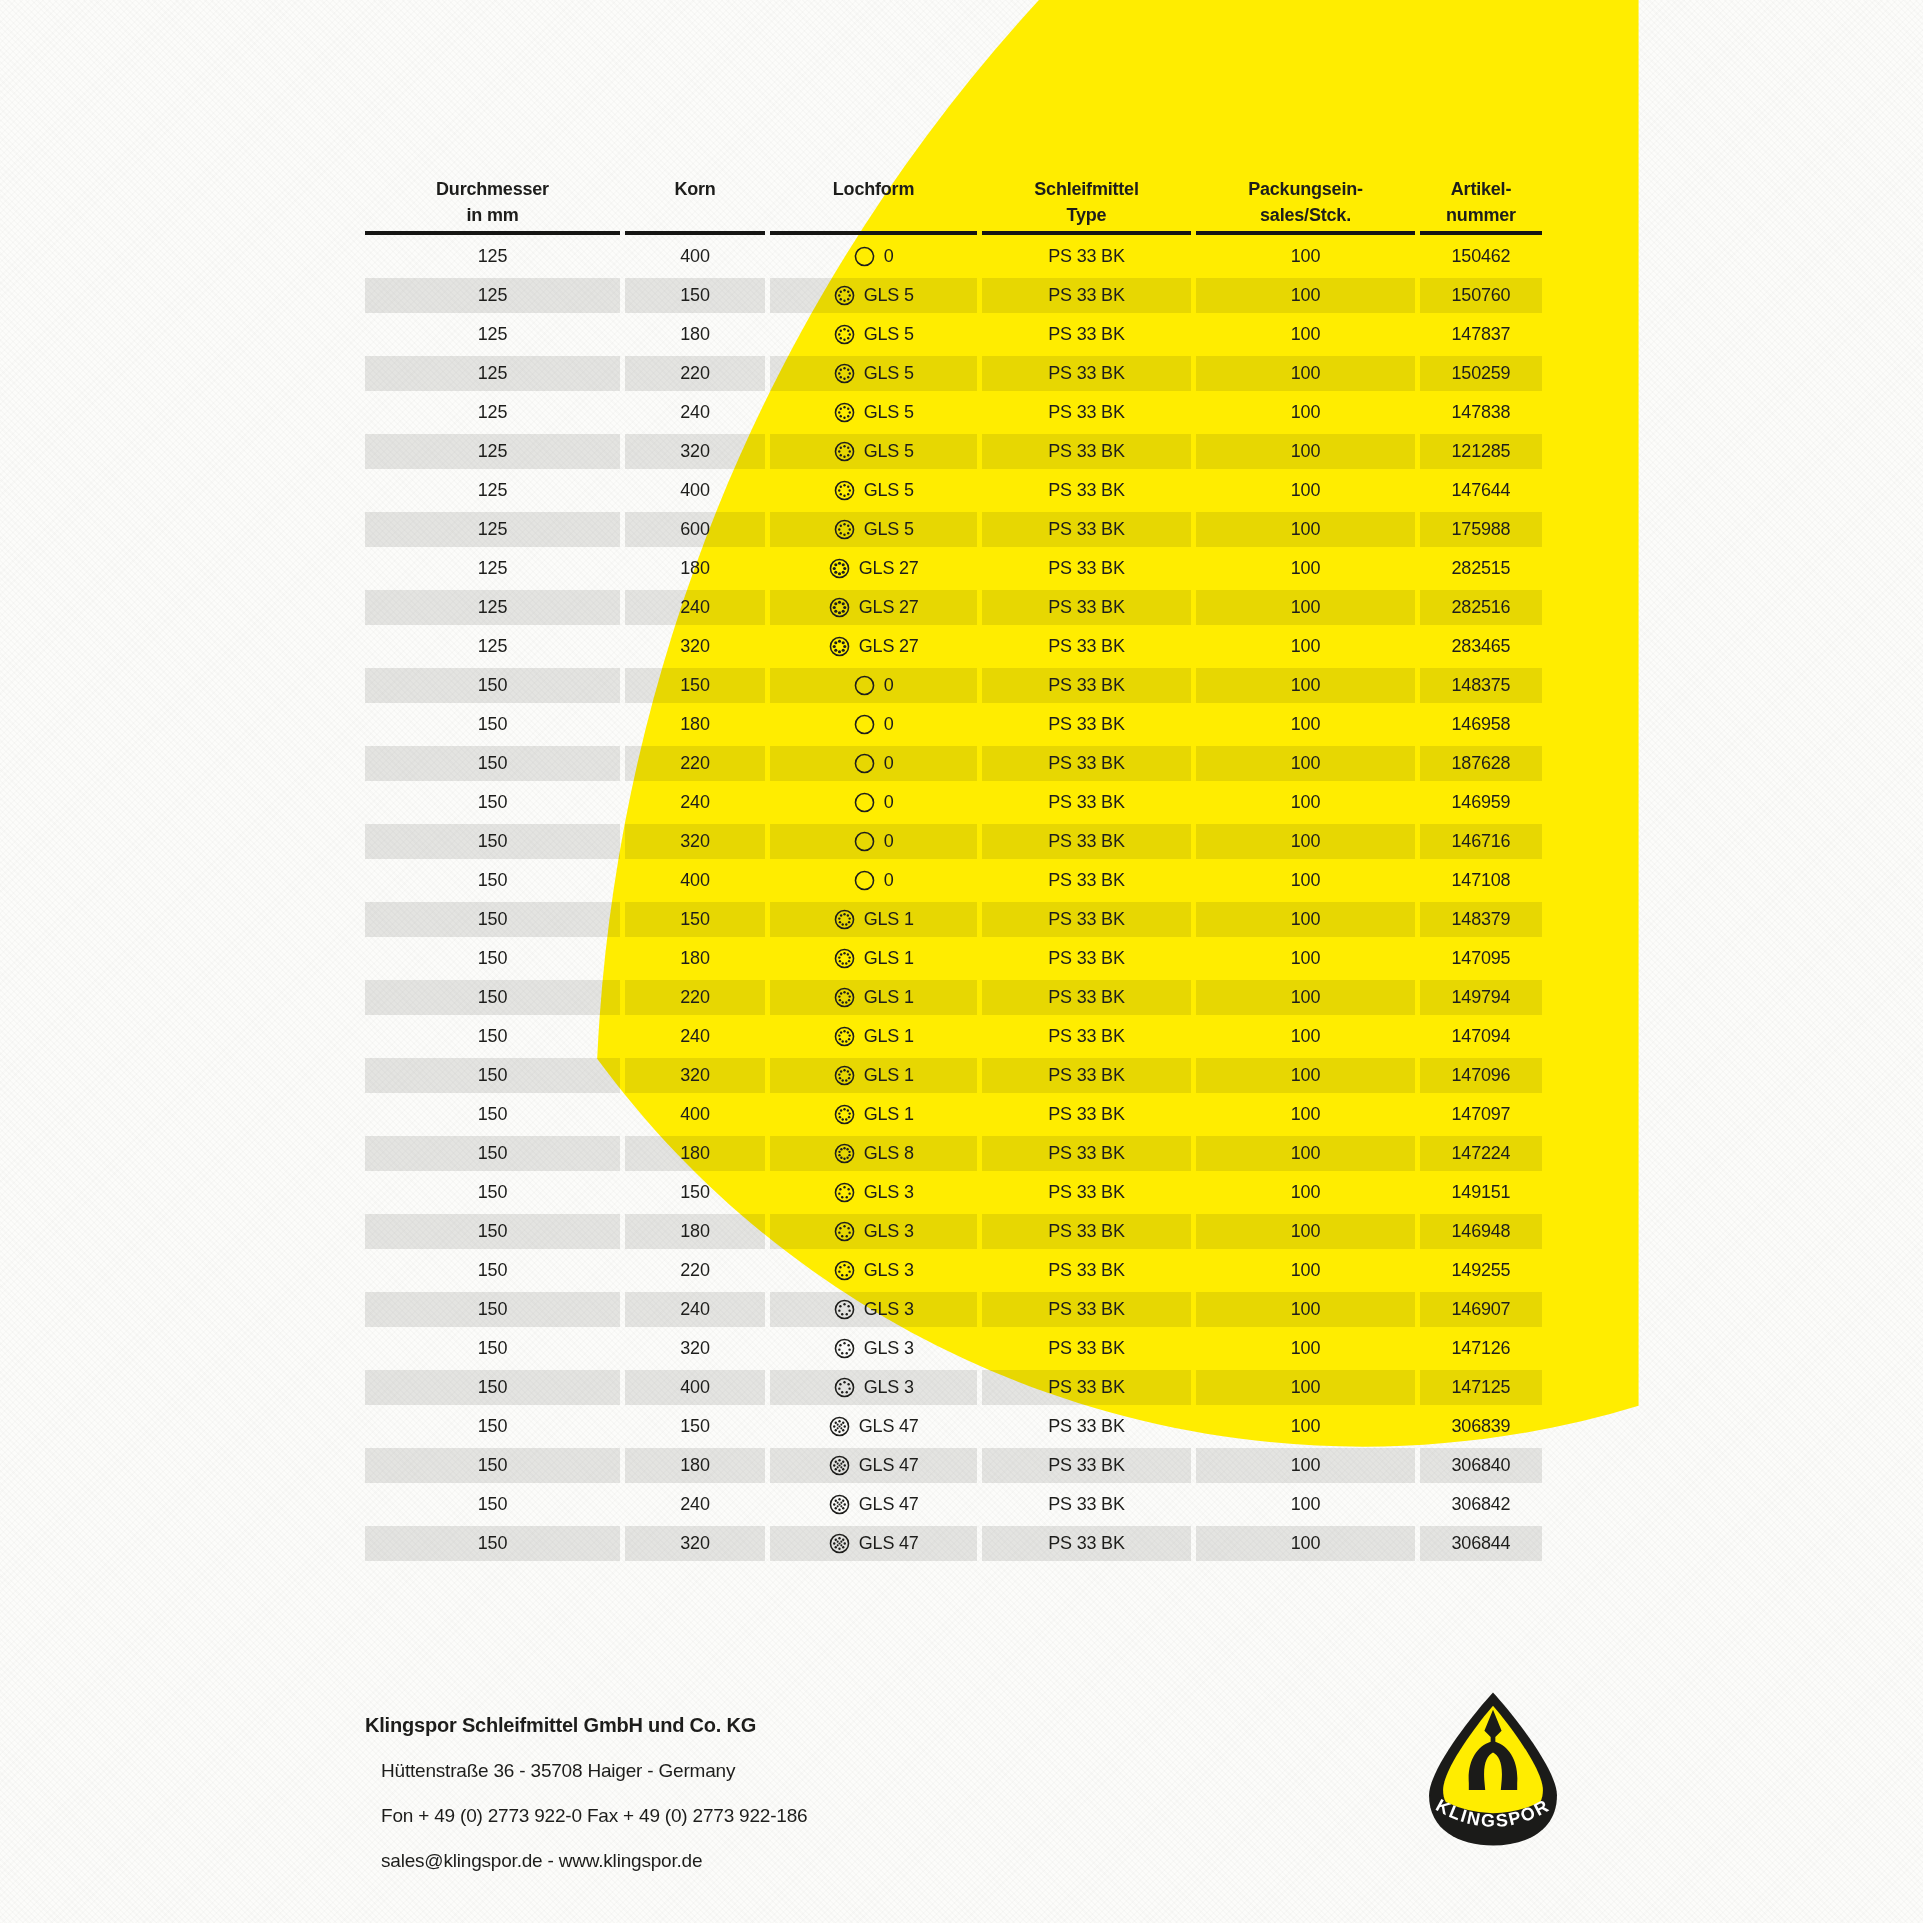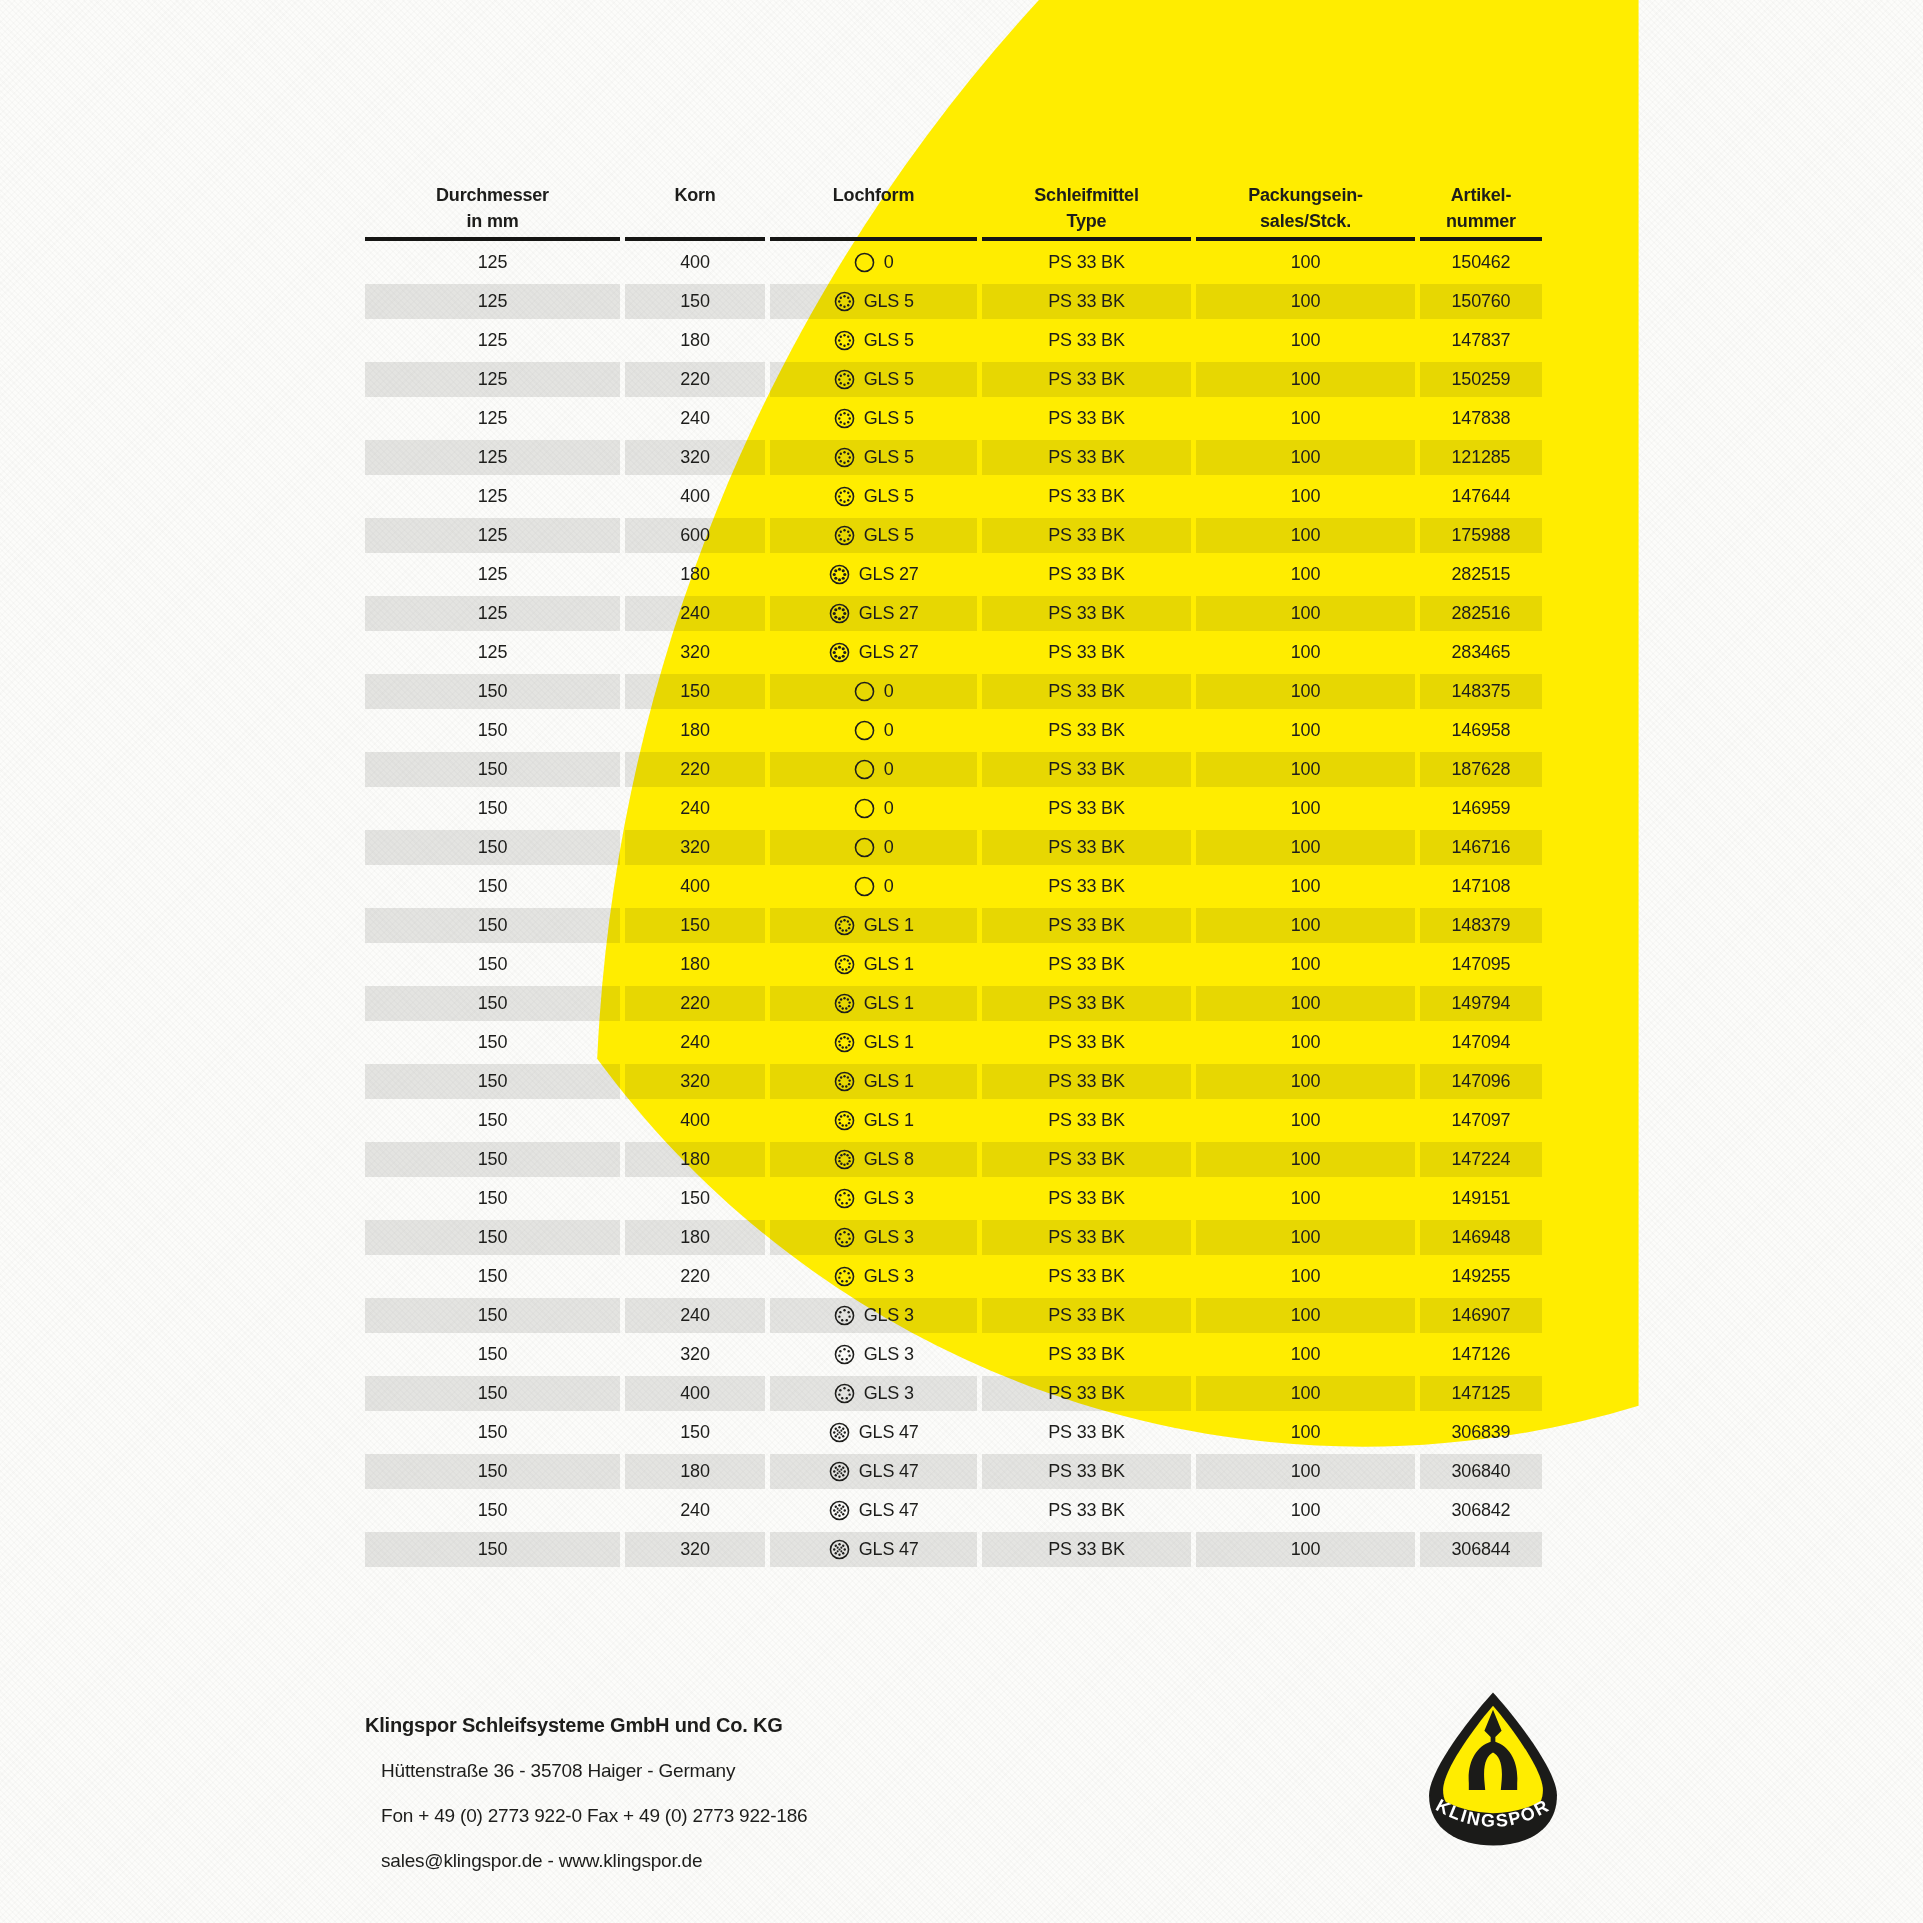--- a/index.html
+++ b/index.html
@@ -12,21 +12,21 @@
   .texture{
     position:absolute;inset:0;z-index:0;
     background-image:
       repeating-linear-gradient(45deg, rgba(70,70,64,0.025) 0 1.6px, transparent 1.6px 4.1px),
       repeating-linear-gradient(135deg, rgba(70,70,64,0.018) 0 1.6px, transparent 1.6px 5px);
   }
   .blob{position:absolute;inset:0;z-index:1;}
   .content{position:absolute;inset:0;z-index:2;}
 
   table.catalog{
-    position:absolute;left:360px;top:166px;
+    position:absolute;left:360px;top:160px;
     border-collapse:separate;border-spacing:5.8px 4.1px;
     table-layout:fixed;
   }
   table.catalog th{
     font-weight:bold;font-size:18px;line-height:26px;letter-spacing:-0.2px;
     text-align:center;vertical-align:top;
     padding:11.5px 0 0 0;height:71px;box-sizing:border-box;
     border-bottom:4.1px solid #161614;
   }
   table.catalog td{
@@ -825,21 +825,21 @@
             </div>
           </td>
           <td>PS 33 BK</td>
           <td>100</td>
           <td>306844</td>
         </tr>
       </tbody>
   </table>
 
   <div class="footer">
-    <p class="company">Klingspor Schleifsysteme GmbH und Co. KG</p>
+    <p class="company">Klingspor Schleifmittel GmbH und Co. KG</p>
     <p>Hüttenstraße 36 - 35708 Haiger - Germany</p>
     <p>Fon + 49 (0) 2773 922-0  Fax + 49 (0) 2773 922-186</p>
     <p>sales@klingspor.de - www.klingspor.de</p>
   </div>
 
   <svg class="logo" viewBox="0 0 100 100" aria-hidden="true">
     <defs>
       <path id="logoTextArc" d="M13 76 Q50 98 87 76"></path>
     </defs>
     <path d="M50 1 C62 14 91 50 91 67 C91 89 72 99 50 99 C28 99 9 89 9 67 C9 50 38 14 50 1 Z" fill="#1b1b19"></path>

